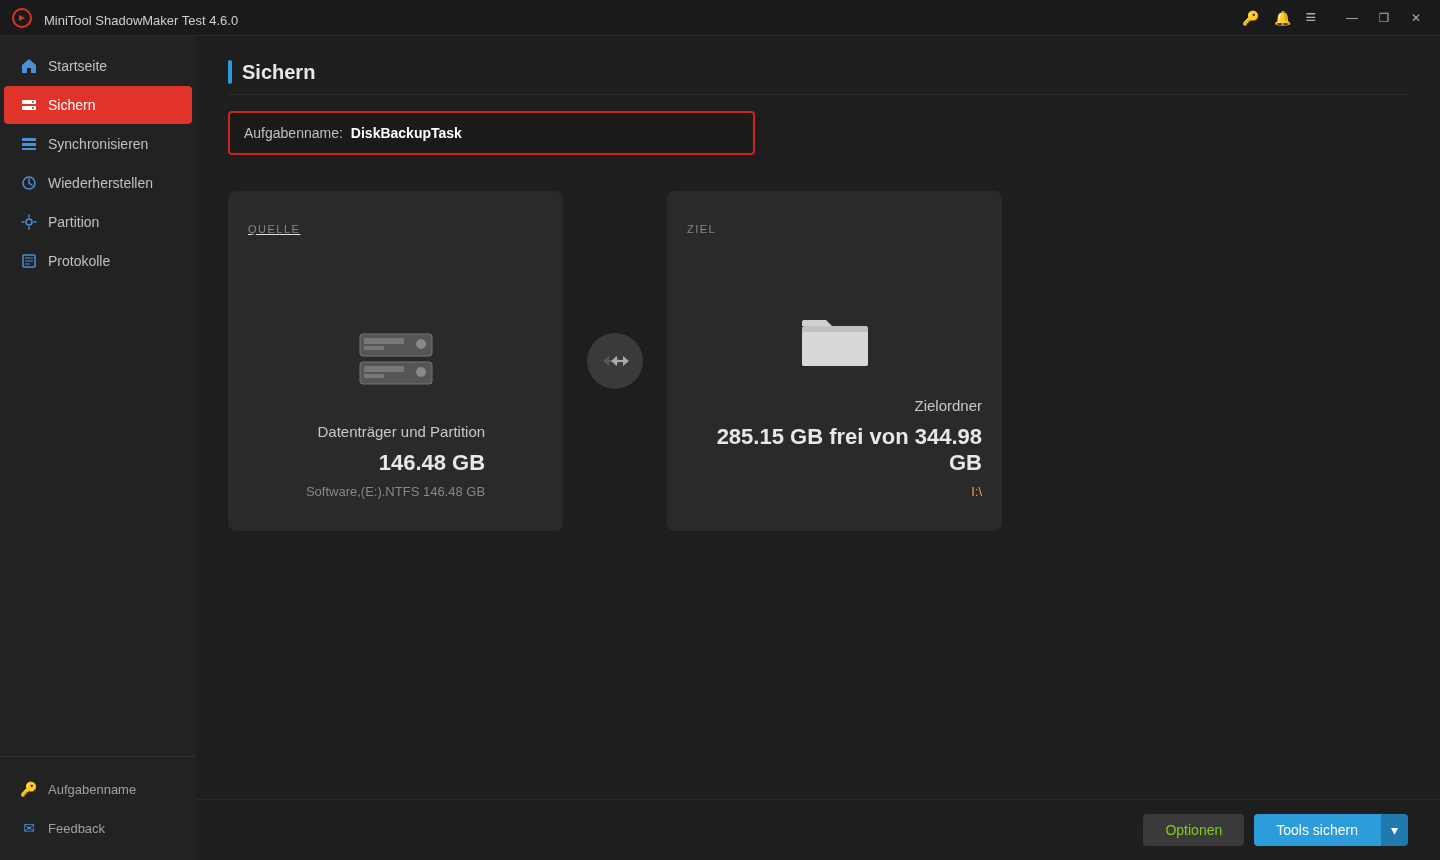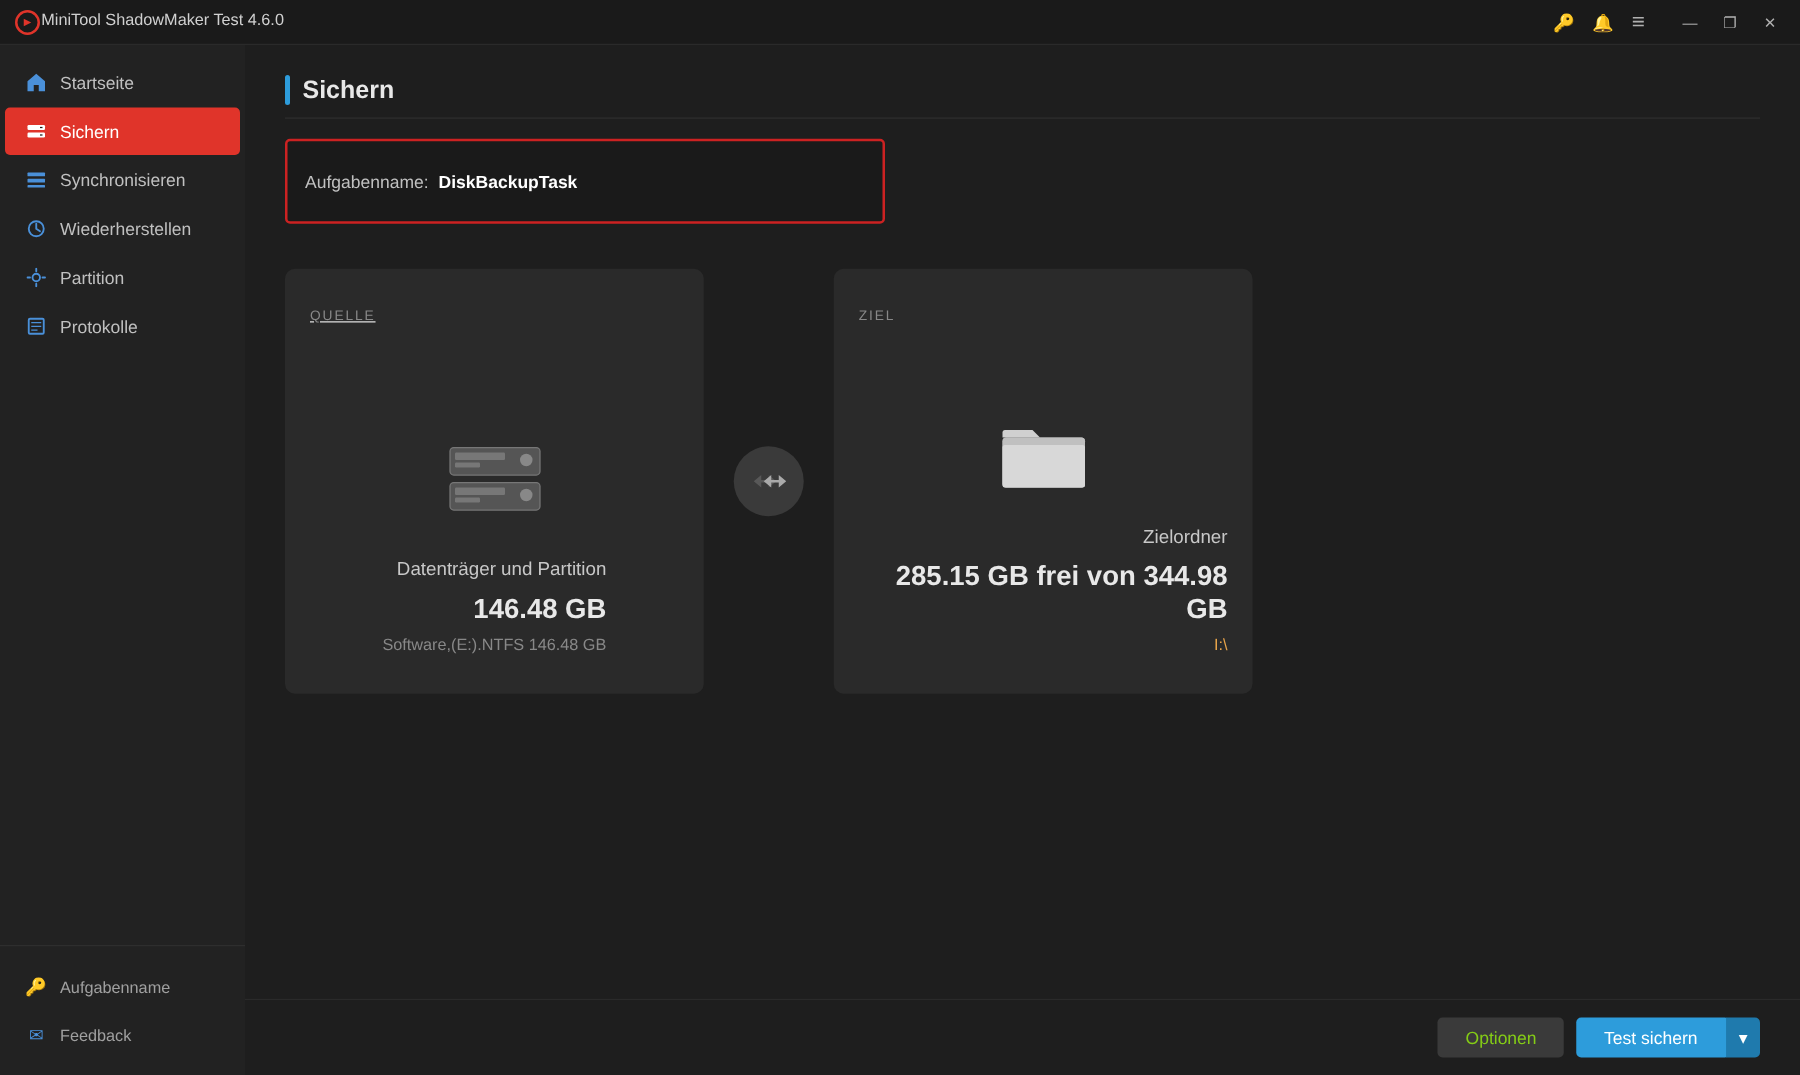--- a/index.html
+++ b/index.html
@@ -20,22 +20,22 @@
       height: 36px;
       display: flex;
       align-items: center;
       justify-content: space-between;
       padding: 0 12px;
       flex-shrink: 0;
       border-bottom: 1px solid #2a2a2a;
     }
     .title-bar-left {
       display: flex;
-      align-items: flex-start;
-      gap: 1px;
+      align-items: flex-end;
+      gap: 12px;
     }
     .app-logo {
       width: 20px;
       height: 20px;
     }
     .title-bar-title {
       font-size: 13px;
       color: #d0d0d0;
     }
     .title-bar-right {
@@ -153,23 +153,23 @@
       font-weight: 600;
       color: #e8e8e8;
     }
 
     
     .task-name-container {
       display: flex;
       align-items: center;
       border: 2px solid #cc2222;
       border-radius: 4px;
-      padding: 24px 14px;
+      padding: 12px 14px;
       background: #1a1a1a;
-      width: 480px;
+      width: 527px;
       margin-bottom: 28px;
     }
     .task-name-label {
       color: #c0c0c0;
       font-size: 14px;
       white-space: nowrap;
       margin-right: 8px;
     }
     .task-name-input {
       background: transparent;
@@ -484,19 +484,19 @@
             <div class="card-detail" style="color:#e8a44a;">I:\</div>
           </div>
         </div>
 
       </div>
     </div>
 
     <div class="bottom-bar">
       <button class="btn-options">Optionen</button>
       <div style="display:flex;">
-        <button class="btn-backup">Test sichern</button>
+        <button class="btn-backup">Tools sichern</button>
         <button class="btn-backup-arrow">▾</button>
       </div>
     </div>
   </div>
 
 </div>
 
 </body></html>

